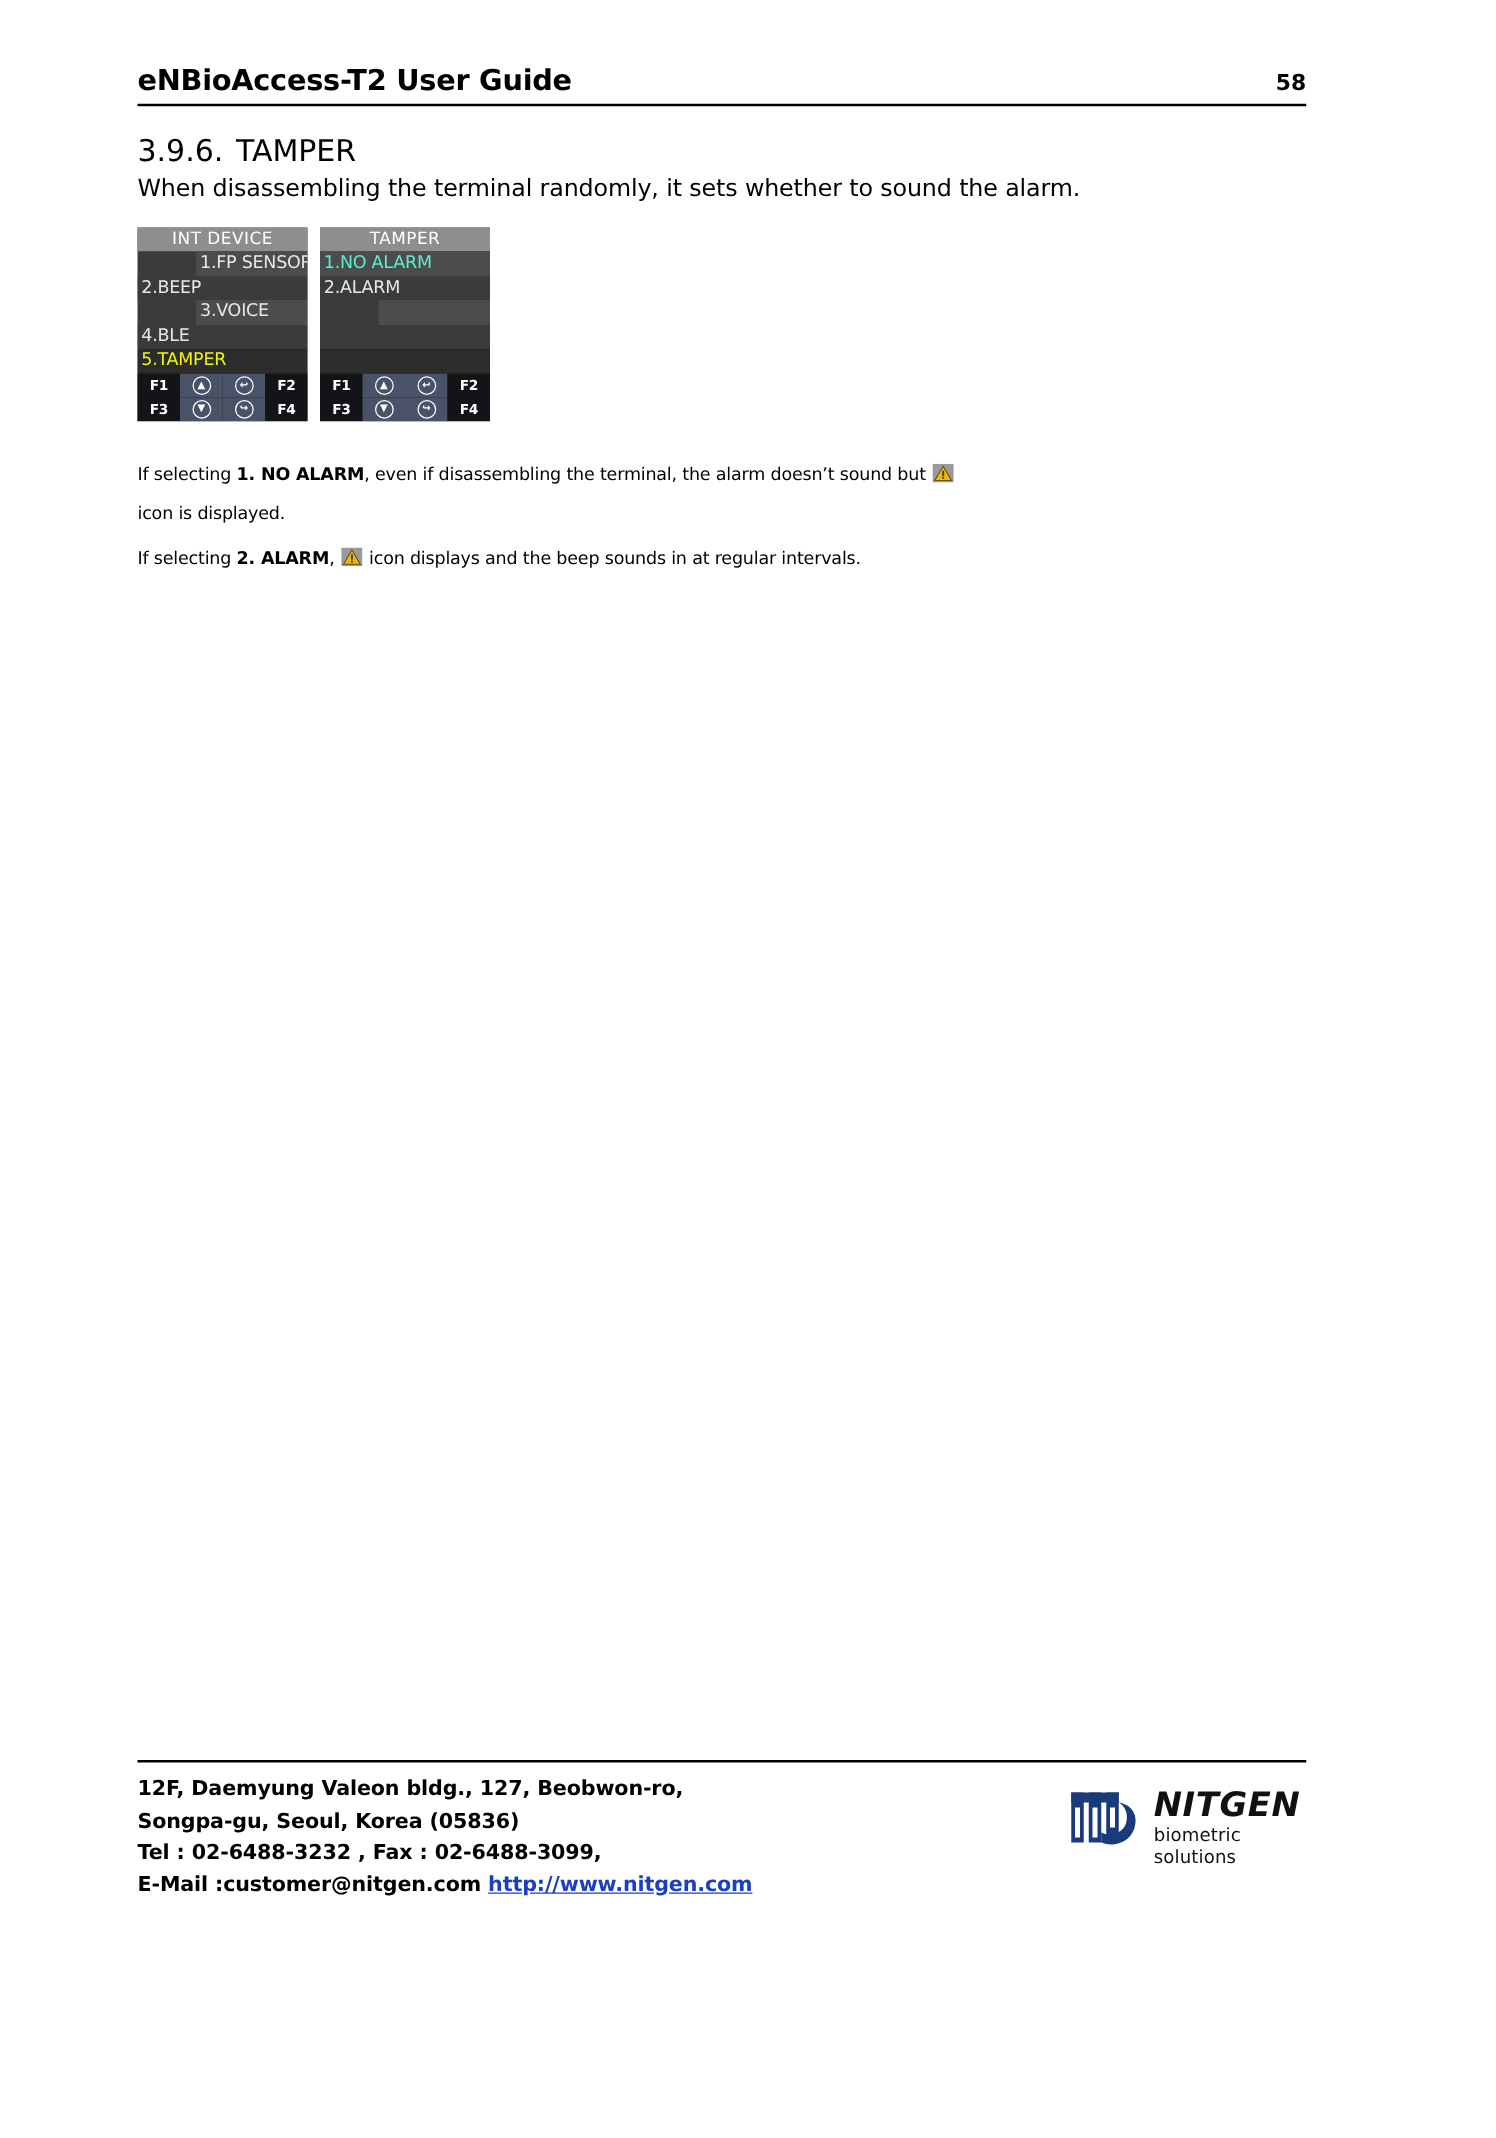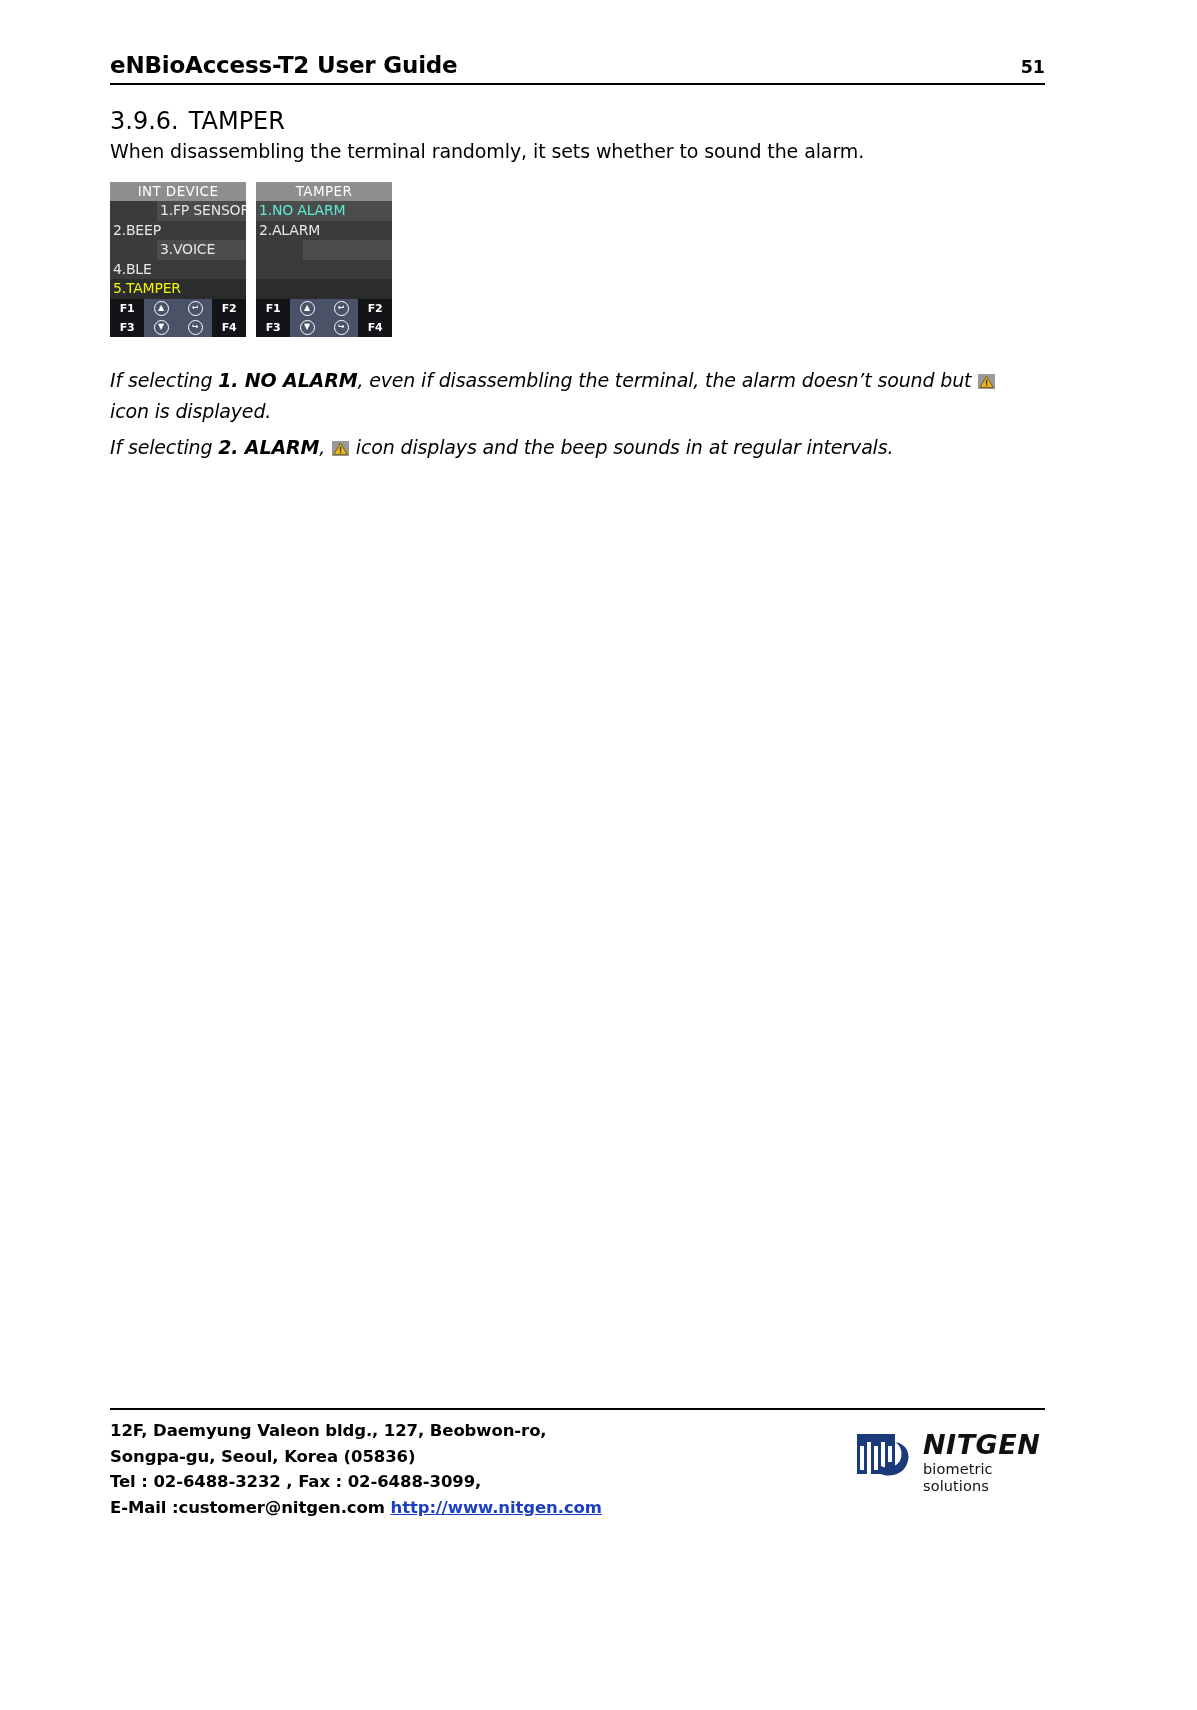--- a/index.html
+++ b/index.html
@@ -146,24 +146,23 @@
     font-size: 8px;
     color: #ffffff;
     line-height: 1;
   }
 
   
   .para {
     position: absolute;
     left: 110px;
     width: 935px;
-    font-size: 19px;
+    font-size: 14px;
     line-height: 31px;
     letter-spacing: -0.15px;
-    font-style: italic;
   }
   .para-1 { top: 365px; }
   .para-2 { top: 432px; }
   .para b { font-weight: bold; }
 
   .warn-icon {
     display: inline-block;
     width: 17px;
     height: 15px;
     vertical-align: -2px;
@@ -232,21 +231,21 @@
   }
 </style>
 </head>
 <body>
 
 <div class="page">
 
   <div class="header">
     <div class="header-row">
       <span class="header-title">eNBioAccess-T2 User Guide</span>
-      <span class="header-page">51</span>
+      <span class="header-page">58</span>
     </div>
     <div class="header-rule"></div>
   </div>
 
   <div class="section-heading">
     <span class="num">3.9.6.</span><span>TAMPER</span>
   </div>
 
   <div class="intro-text">When disassembling the terminal randomly, it sets whether to sound the alarm.</div>
 

